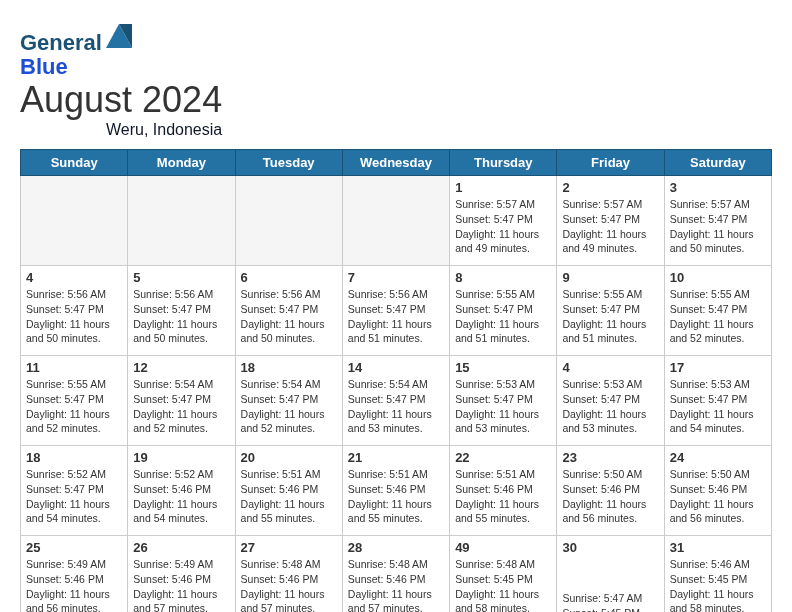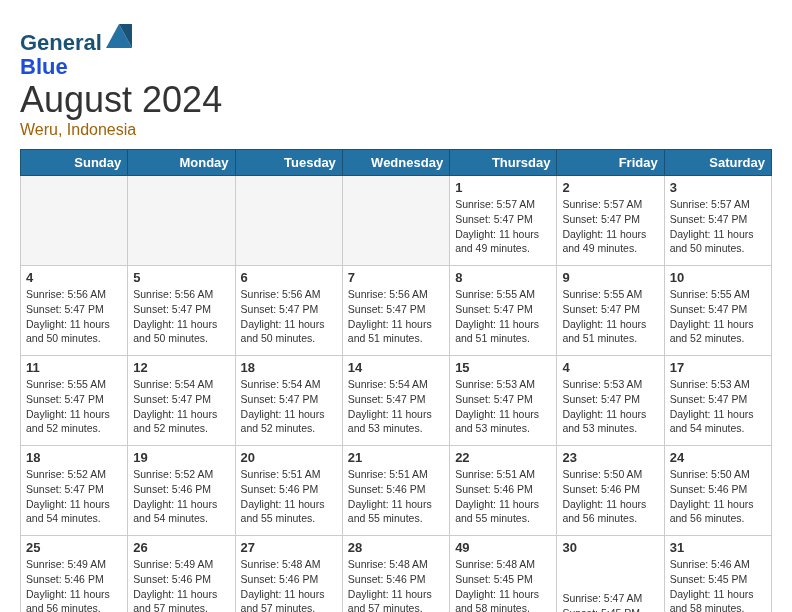--- a/index.html
+++ b/index.html
@@ -29,40 +29,40 @@
     }
     .logo-text span {
       color: #1a5276;
     }
     .logo-icon {
       width: 30px;
       height: 30px;
       margin-left: 2px;
     }
     .title-block {
-      text-align: left;
+      text-align: right;
     }
     .calendar-title {
       font-size: 36px;
       font-weight: normal;
       color: #333;
     }
     .calendar-subtitle {
       font-size: 16px;
-      color: #a16207;
+      color: #0f172a;
     }
     table {
       width: 100%;
       border-collapse: collapse;
       table-layout: fixed;
     }
     th {
       background-color: #2471a3;
       color: #fff;
-      text-align: right;
+      text-align: center;
       padding: 5px 6px;
       font-size: 13px;
       font-weight: bold;
       border: 1px solid #1a5276;
     }
     td {
       border: 1px solid #ccc;
       vertical-align: top;
       padding: 4px 5px;
       min-height: 90px;

